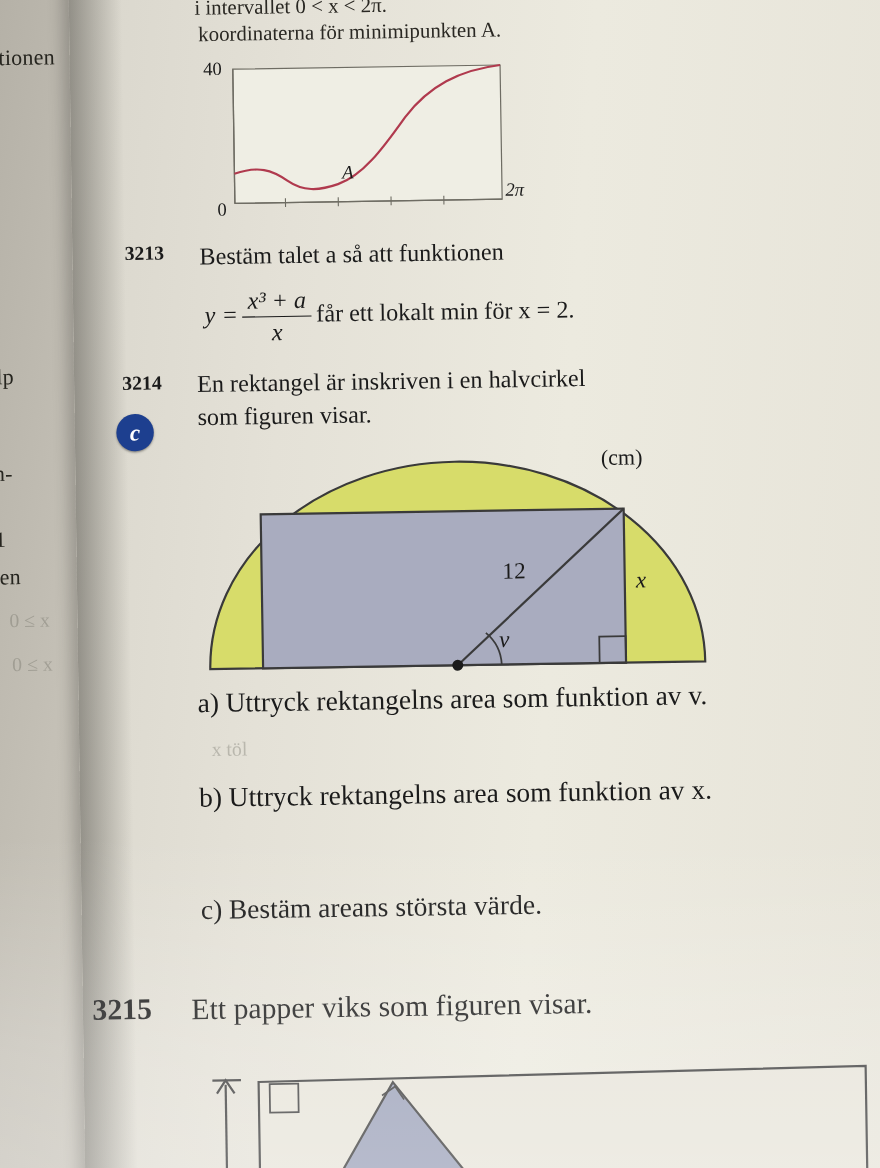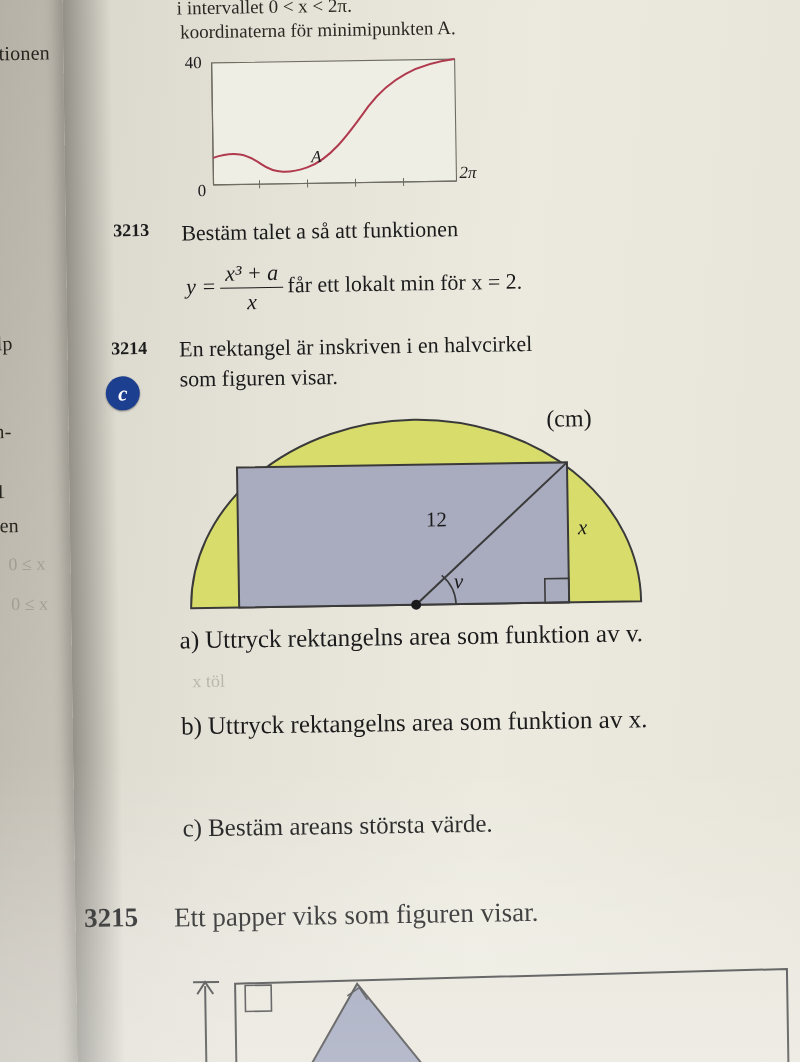--- a/index.html
+++ b/index.html
@@ -145,21 +145,21 @@
   }
   .fig1 .lbl.it { font-style: italic; }
 
   
   .fig2 { position: absolute; }
   .fig2 .lbl {
     position: absolute;
     font-size: 21px;
   }
   .fig2 .lbl.it { font-style: italic; }
-  .fig2 .unit { font-size: 24px; }
+  .fig2 .unit { font-size: 20px; }
 
   
   .fig3 { position: absolute; }
 </style>
 </head>
 <body>
 
 <div id="page">
 
   <div class="left-page"></div>
@@ -214,21 +214,21 @@
     <div class="fig2" style="left:170px; top:400px; width:500px; height:215px;">
       <svg width="500" height="215" viewBox="0 0 500 215">
         <path d="M20,205 A225,185 0 0 1 470,205 Z" fill="#d7dc6a" stroke="#3a3a3a" stroke-width="2"></path>
         <rect x="68" y="65" width="330" height="140" fill="#a9acbf" stroke="#3a3a3a" stroke-width="2"></rect>
         <line x1="245" y1="205" x2="398" y2="65" stroke="#3a3a3a" stroke-width="2"></line>
         <circle cx="245" cy="205" r="5" fill="#1b1b1b"></circle>
         <path d="M285,205 A40,40 0 0 0 271,176" fill="none" stroke="#3a3a3a" stroke-width="1.6"></path>
         <rect x="374" y="181" width="24" height="24" fill="none" stroke="#3a3a3a" stroke-width="1.6"></rect>
       </svg>
       <div class="lbl unit" style="left:378px; top:8px;">(cm)</div>
-      <div class="lbl" style="left:256px; top:108px;">12</div>
+      <div class="lbl" style="left:287px; top:108px;">12</div>
       <div class="lbl it" style="left:283px; top:170px;">v</div>
       <div class="lbl it" style="left:408px; top:118px;">x</div>
     </div>
 
     <div class="sub-item" style="left:178px; top:620px; width:590px;">
       <span class="sub-label">a)</span><span>Uttryck rektangelns area som funktion av v.</span>
     </div>
     <div class="sub-item" style="left:178px; top:706px; width:600px;">
       <span class="sub-label">b)</span><span>Uttryck rektangelns area som funktion av x.</span>
     </div>

